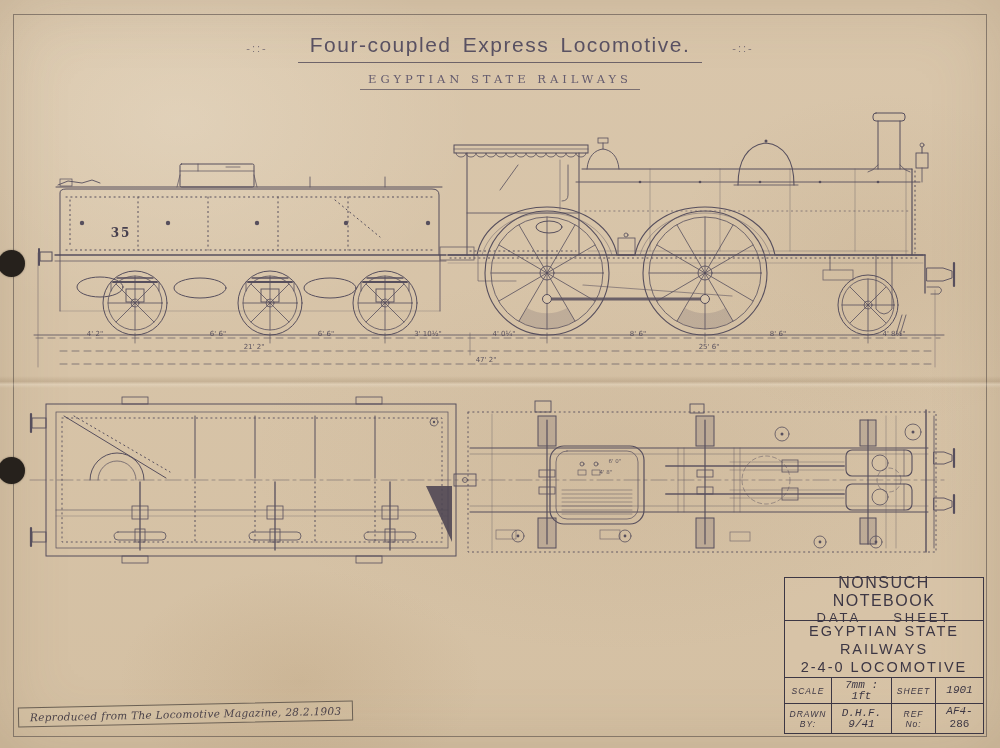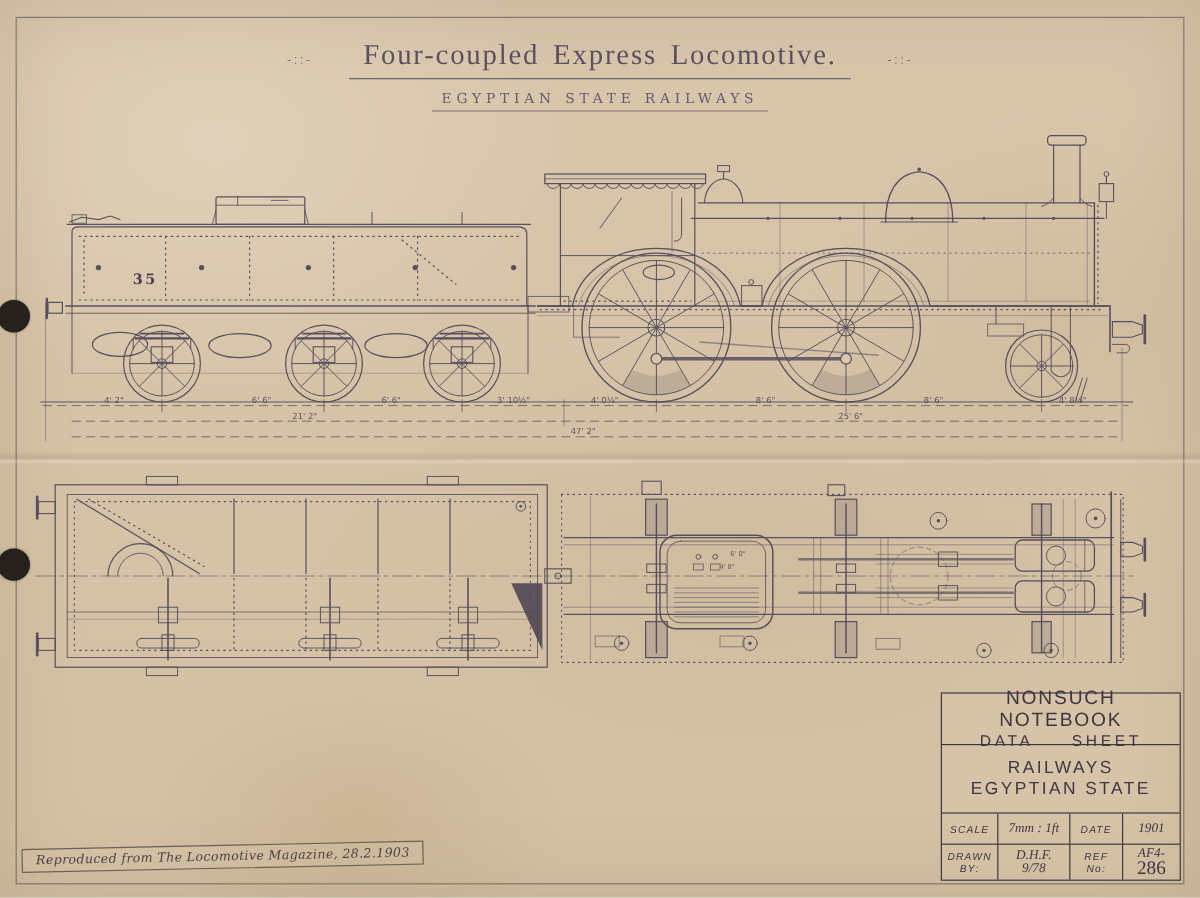--- a/index.html
+++ b/index.html
@@ -15,21 +15,21 @@
     font-family:"Liberation Sans",sans-serif;
   }
   .border-frame{position:absolute;left:13px;top:14px;right:13px;bottom:11px;border:1px solid rgba(95,85,78,.65);pointer-events:none;}
   .crease-h{position:absolute;left:0;top:376px;width:100%;height:12px;
     background:linear-gradient(to bottom, transparent, rgba(110,85,55,.16) 45%, rgba(255,248,235,.22) 70%, transparent);}
   .hole{position:absolute;left:-2px;width:27px;height:27px;border-radius:50%;background:#26211c;box-shadow:0 0 2px rgba(0,0,0,.4);}
   .hole-1{top:250px;} .hole-2{top:457px;}
 
   .titles{position:absolute;top:33px;width:100%;text-align:center;color:#595162;}
   .main-row{display:flex;justify-content:center;align-items:center;gap:30px;}
-  .main-title{font-family:Liberation Serif, serif;font-weight:400;font-size:24px;letter-spacing:1.5px;word-spacing:4px;margin:0;
+  .main-title{font-family:Liberation Sans, sans-serif;font-weight:400;font-size:21px;letter-spacing:1.5px;word-spacing:4px;margin:0;
     display:inline-block;border-bottom:1.5px solid rgba(82,74,88,.8);padding:0 12px 5px;}
   .flourish{font-size:11px;letter-spacing:2px;opacity:.7;}
   .sub-title{font-family:"DejaVu Serif",serif;font-weight:400;font-size:11.5px;letter-spacing:4px;margin:9px 12px 0;
     display:inline-block;border-bottom:1px solid rgba(82,74,88,.7);padding:0 8px 3px;color:#655c6e;}
 
   svg.drawing{position:absolute;overflow:visible;}
   .elevation{left:30px;top:105px;}
   .plan{left:30px;top:392px;}
   .riv{stroke-dasharray:1.2 3.6;stroke-linecap:round;}
   .dim-t{fill:#4e4757;stroke:none;font:7px "DejaVu Sans",sans-serif;text-anchor:middle;}
@@ -41,22 +41,22 @@
   .tb-l1{font-size:16px;letter-spacing:1.5px;}
   .tb-l2{font-size:13px;letter-spacing:3px;word-spacing:26px;}
   .tb-subject{height:56px;border-bottom:1.5px solid #3d3744;display:flex;flex-direction:column;justify-content:center;text-align:center;}
   .tb-subject div{font-size:14.5px;letter-spacing:2px;line-height:18px;}
   .tb-grid{display:grid;grid-template-columns:46px 60px 44px 1fr;}
   .c{border-left:1px solid #3d3744;display:flex;flex-direction:column;align-items:center;justify-content:center;text-align:center;}
   .c.first{border-left:none;}
   .r1{height:25px;border-bottom:1px solid #3d3744;}
   .r2{height:29px;}
   .lab{font-size:8.5px;letter-spacing:1px;font-style:italic;line-height:10px;}
-  .val{font-family:Liberation Serif, serif;font-style:italic;font-size:11px;line-height:11px;}
-  .val .big{font-size:16px;font-style:normal;line-height:14px;}
+  .val{font-family:Liberation Mono, monospace;font-style:italic;font-size:11px;line-height:11px;}
+  .val .big{font-size:11px;font-style:normal;line-height:14px;}
 
   .stamp{position:absolute;left:18px;top:704px;transform:rotate(-1.2deg);border:1px solid #6b6054;
     padding:3px 11px;font-family:"DejaVu Serif",serif;font-style:italic;font-size:10.5px;color:#4c434a;letter-spacing:.3px;background:rgba(222,205,176,.2);}
 </style>
 </head>
 <body>
 
 <div class="page">
   <div class="border-frame"></div>
   <div class="crease-h"></div>
@@ -410,35 +410,36 @@
       </g>
     </g>
   </svg>
 
   <div class="title-block">
     <div class="tb-head">
       <div class="tb-l1">NONSUCH NOTEBOOK</div>
       <div class="tb-l2">DATA SHEET</div>
     </div>
     <div class="tb-subject">
+      <div>EGYPTIAN STATE</div>
       <div>RAILWAYS</div>
-      <div>EGYPTIAN STATE</div>
+      <div>2-4-0 LOCOMOTIVE</div>
     </div>
     <div class="tb-grid">
       <div class="c first r1 lab">SCALE</div>
       <div class="c r1 val">7mm : 1ft</div>
-      <div class="c r1 lab">DATE</div>
+      <div class="c r1 lab">SHEET</div>
       <div class="c r1 val">1901</div>
       <div class="c first r2 lab">
         <span>DRAWN</span>
         <span>BY:</span>
       </div>
       <div class="c r2 val">
         <span>D.H.F.</span>
-        <span>9/78</span>
+        <span>9/41</span>
       </div>
       <div class="c r2 lab">
         <span>REF</span>
         <span>No:</span>
       </div>
       <div class="c r2 val">
         <span>AF4-</span>
         <span class="big">286</span>
       </div>
     </div>

